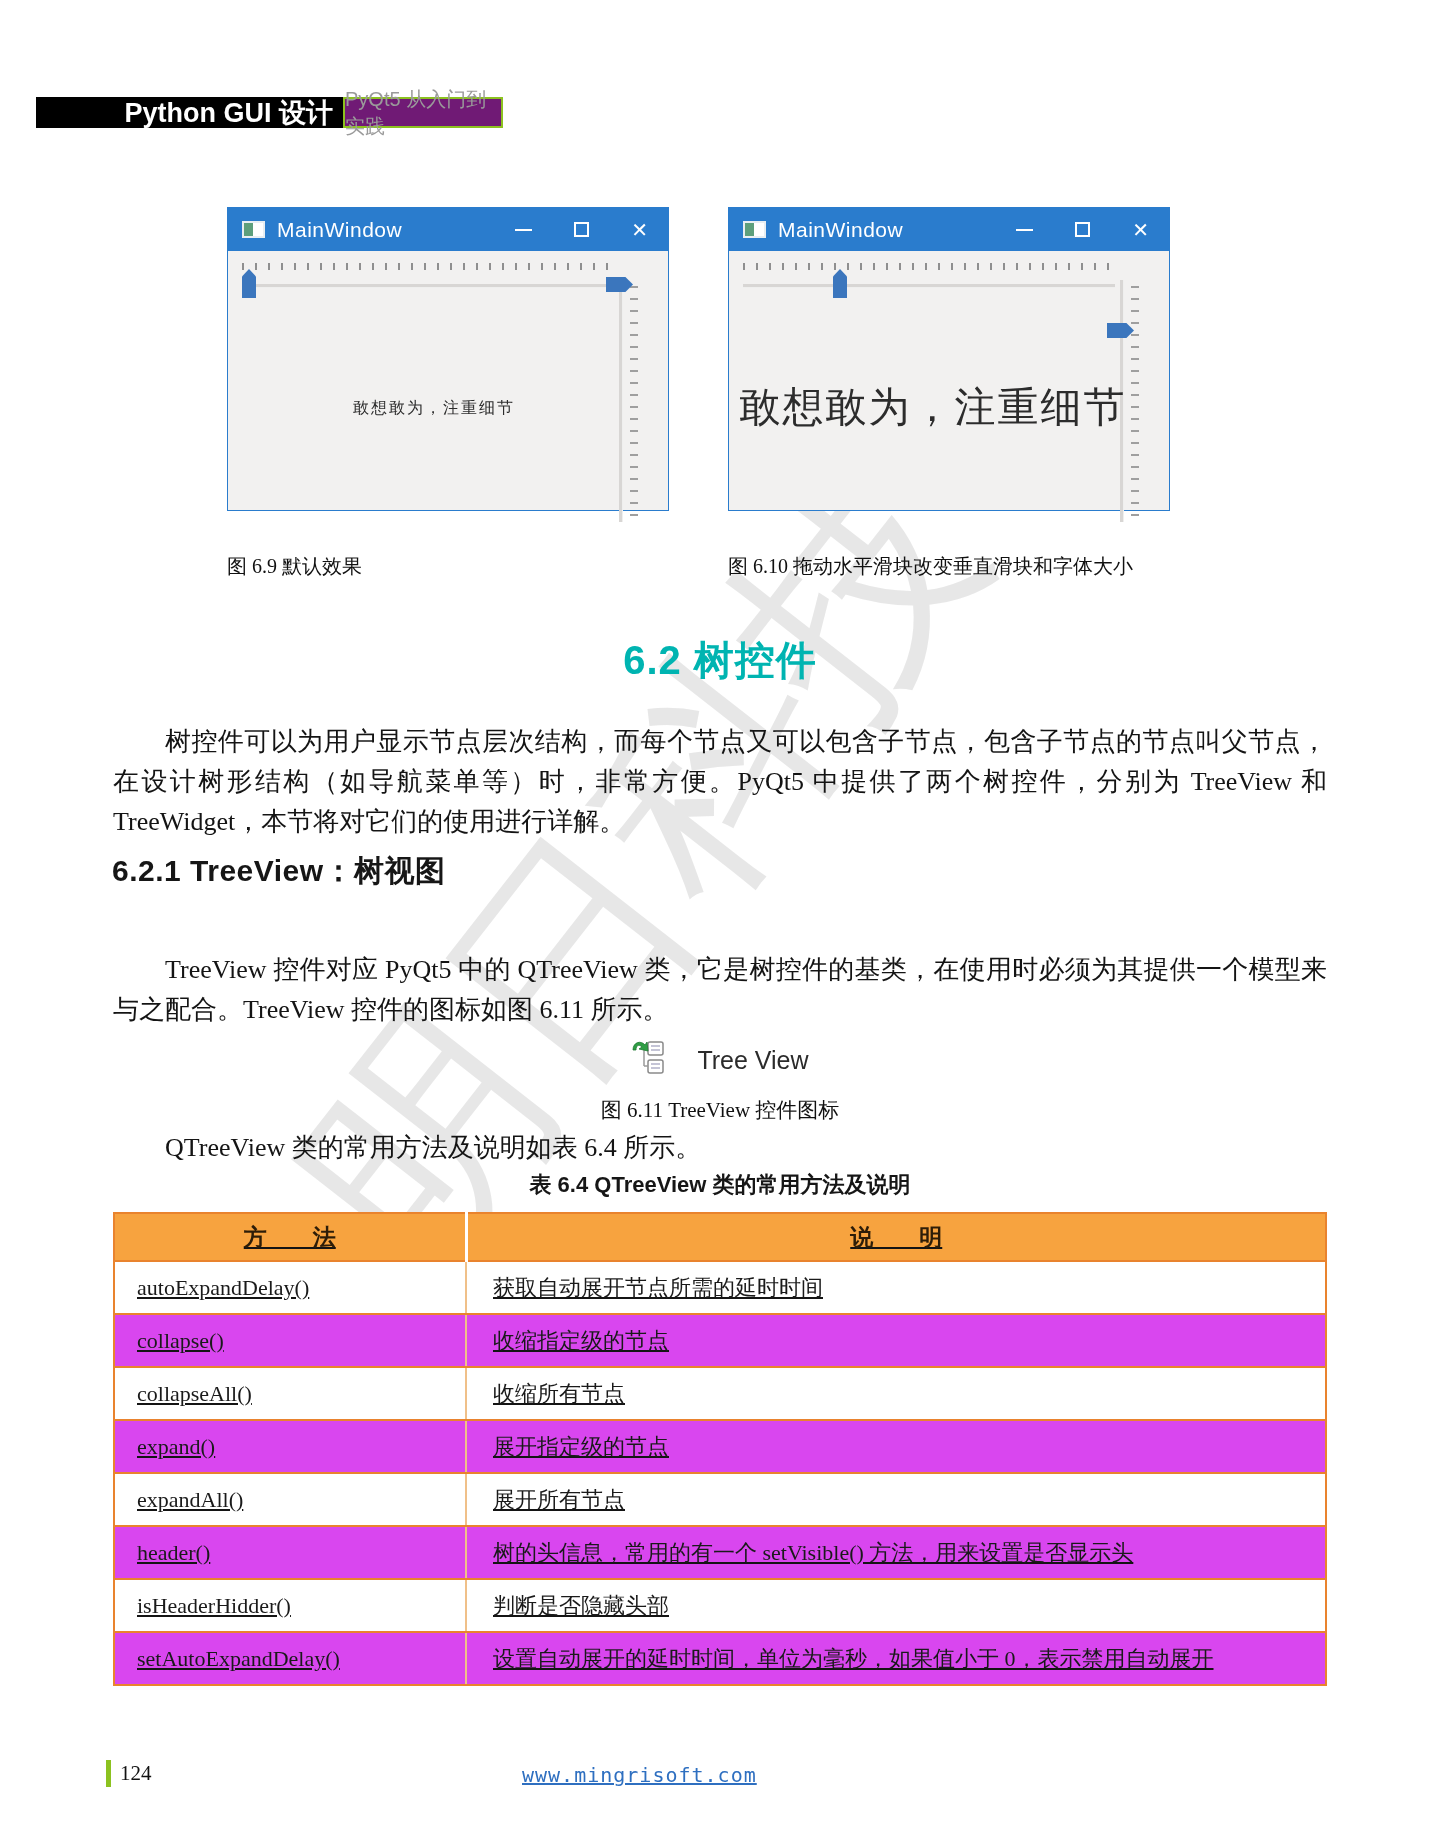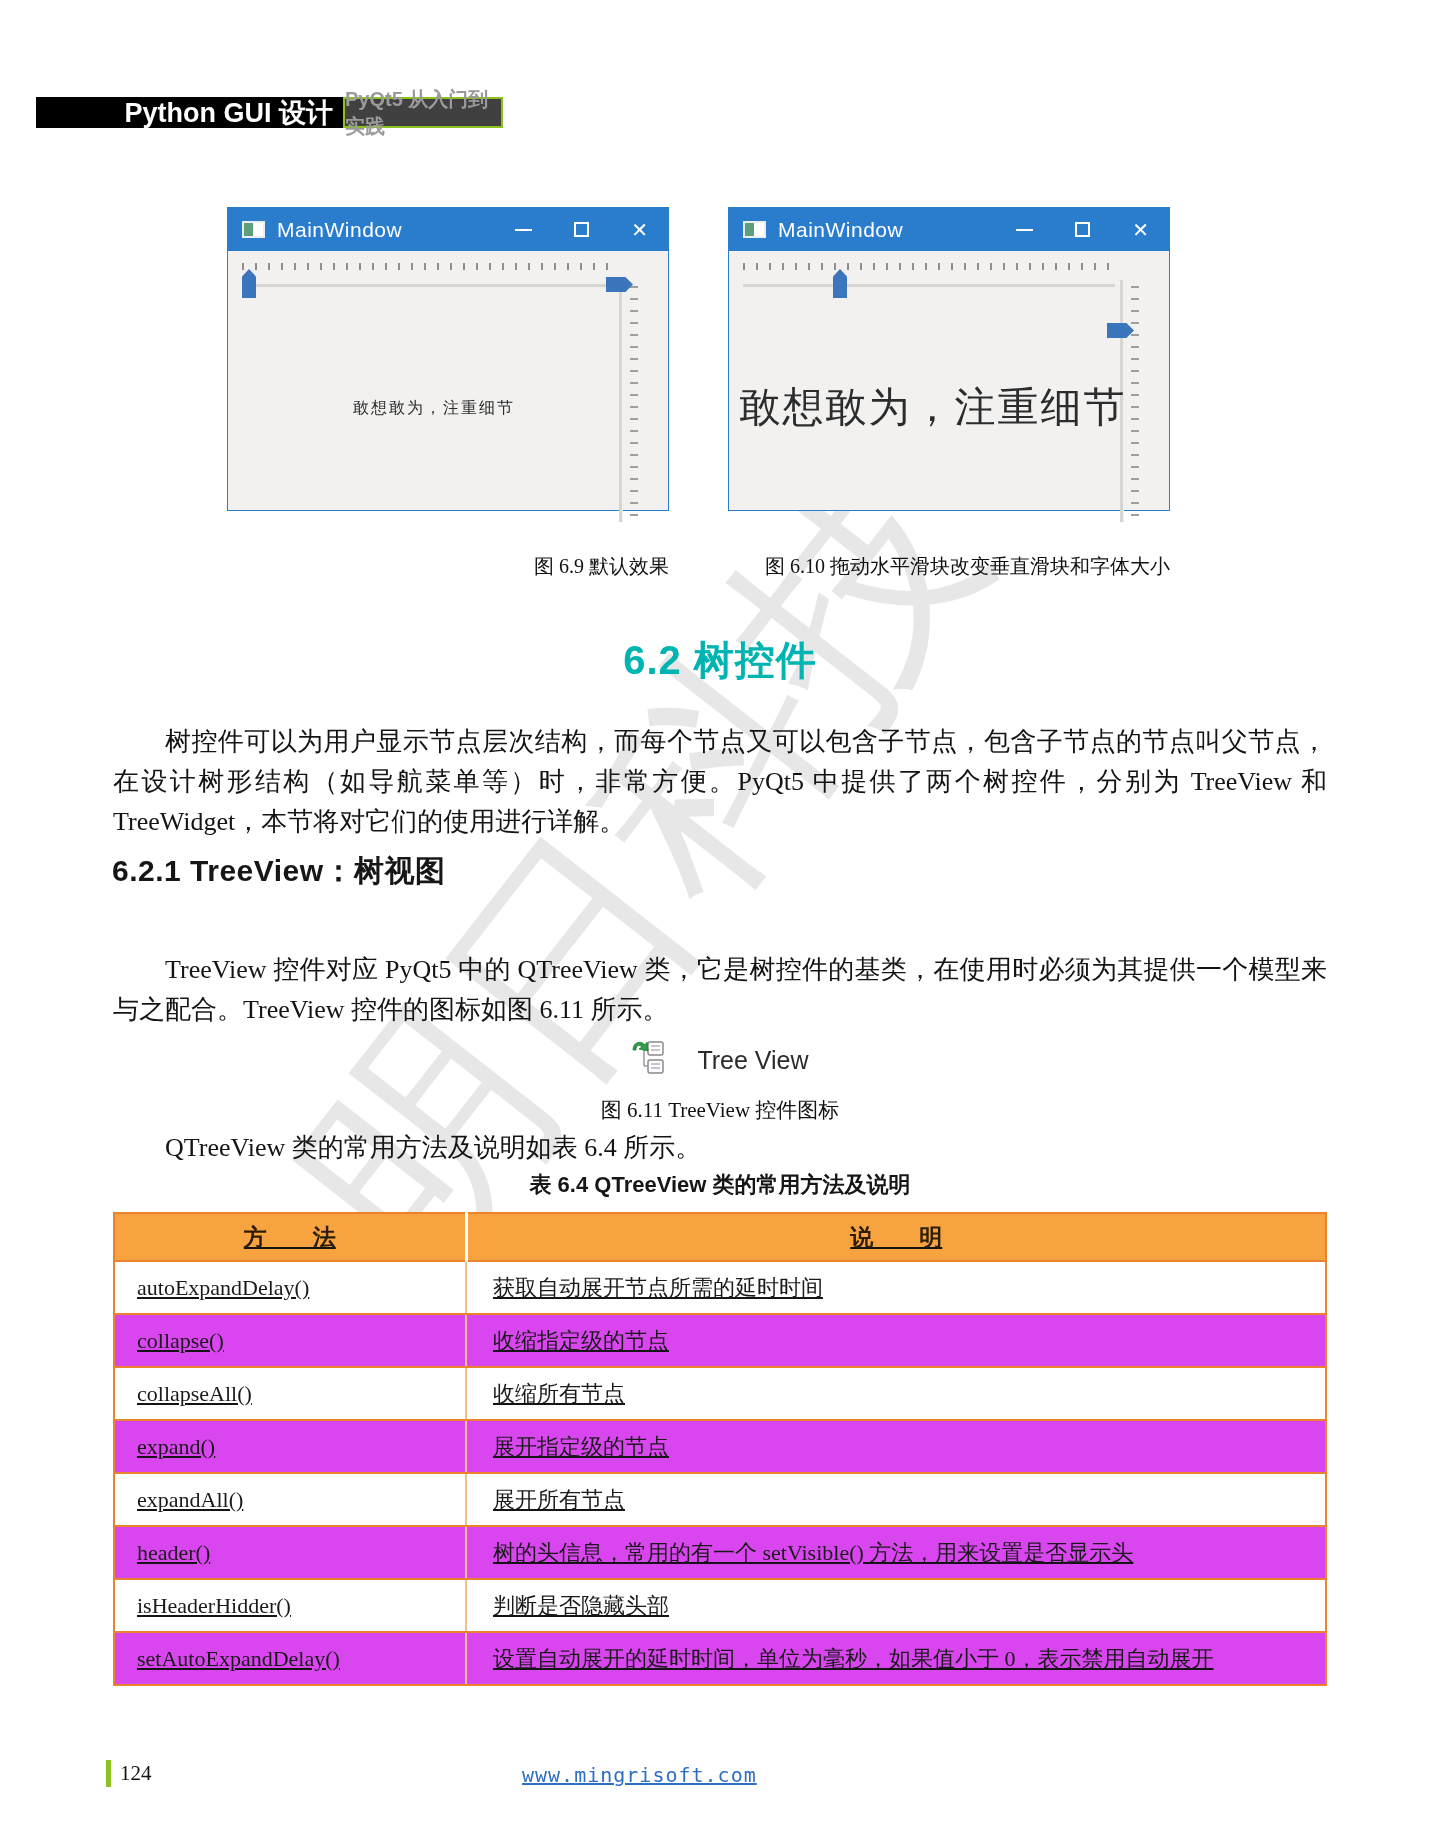--- a/index.html
+++ b/index.html
@@ -4,21 +4,21 @@
 <style>
   * { margin:0; padding:0; box-sizing:border-box; }
   html,body { background:#ffffff; }
   body { font-family:"Liberation Serif","DejaVu Serif",serif; color:#141414; }
   #page { position:relative; width:1440px; height:1833px; background:#ffffff; overflow:hidden; }
 
   
   .runhead { position:absolute; top:97px; left:0; height:31px; display:flex; font-family:"Liberation Sans","DejaVu Sans",sans-serif; }
   .runhead .brand { width:307px; background:#000000; color:#ffffff; font-weight:bold; font-size:27px;
                     display:flex; align-items:center; justify-content:flex-end; padding-right:10px;margin-left:36px; }
-  .runhead .series { width:160px; background:#404040; border:2px solid #8cc220; color:#9a9a9a; font-weight:bold;
+  .runhead .series { width:160px; background:#701a75; border:2px solid #8cc220; color:#9a9a9a; font-weight:normal;
                      font-size:20px; display:flex; align-items:center; justify-content:center; }
 
   
   .watermark { position:absolute; left:140px; top:740px; width:1020px; height:260px;
                transform:rotate(-52deg); transform-origin:center;
                font-size:232px; line-height:240px; color:rgba(175,175,175,0.30);
                font-family:"DejaVu Serif",serif; text-align:center; white-space:nowrap; pointer-events:none; }
 
   
   .qt-window { position:absolute; width:442px; }
@@ -40,21 +40,21 @@
              clip-path:polygon(50% 0,100% 26%,100% 100%,0 100%,0 26%); }
   .vgroove { position:absolute; left:391px; top:72px; width:4px; height:242px; background:#d8d6d4; border-right:1px solid #efefee; }
   .vticks  { position:absolute; left:402px; top:78px; width:8px; height:234px;
              background:repeating-linear-gradient(to bottom,#9f9f9f 0 2px,transparent 2px 12px); }
   .vhandle { position:absolute; left:378px; width:27px; height:15px; background:#3b76bd;
              clip-path:polygon(0 0,72% 0,100% 50%,72% 100%,0 100%); }
   .win-label { position:absolute; width:100%; text-align:center; color:#2c2c2c; font-family:"DejaVu Serif",serif; }
   .label-small { top:190px; left:-14px; font-size:16px; letter-spacing:2px; }
   .label-big   { top:172px; left:-16px; font-size:41px; letter-spacing:2px; white-space:nowrap; }
 
-  .fig-caption { margin-top:42px; text-align:right; font-size:20px; color:#111; white-space:nowrap; }
+  .fig-caption { margin-top:42px; text-align:left; font-size:20px; color:#111; white-space:nowrap; }
 
   
   .section-title { position:absolute; top:633px; left:0; width:100%; text-align:center; color:#00b4b1;
                    font-family:"Liberation Sans","DejaVu Sans",sans-serif; font-weight:bold; font-size:40px; letter-spacing:1px; }
   .para { position:absolute; left:113px; width:1214px; font-size:26px; line-height:40px; text-align:justify; text-indent:2em; }
   #para1 { top:722px; }
   .subsection-title { position:absolute; left:112px; top:851px; font-family:"Liberation Sans","DejaVu Sans",sans-serif;
                       font-weight:bold; font-size:30px; color:#161616; letter-spacing:0.5px; }
   #para2 { top:950px; }
   .icon-line { position:absolute; top:1038px; left:0; width:100%; display:flex; align-items:center; justify-content:center; gap:26px; }

